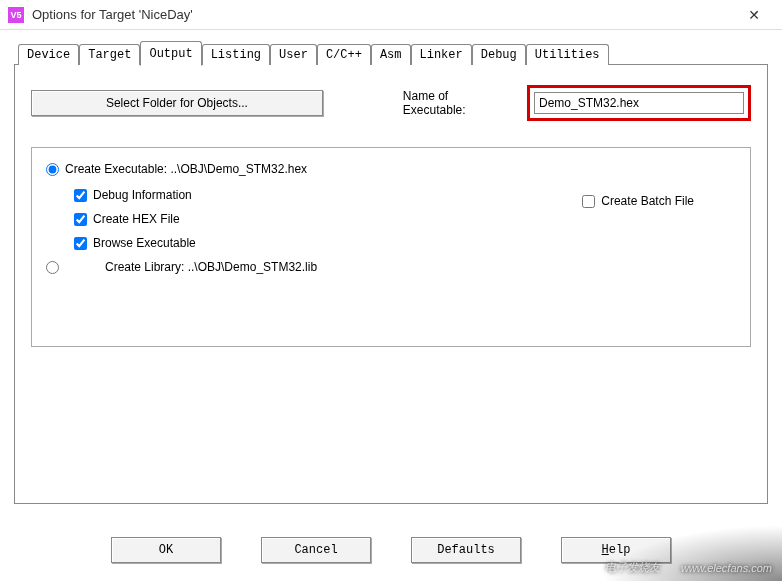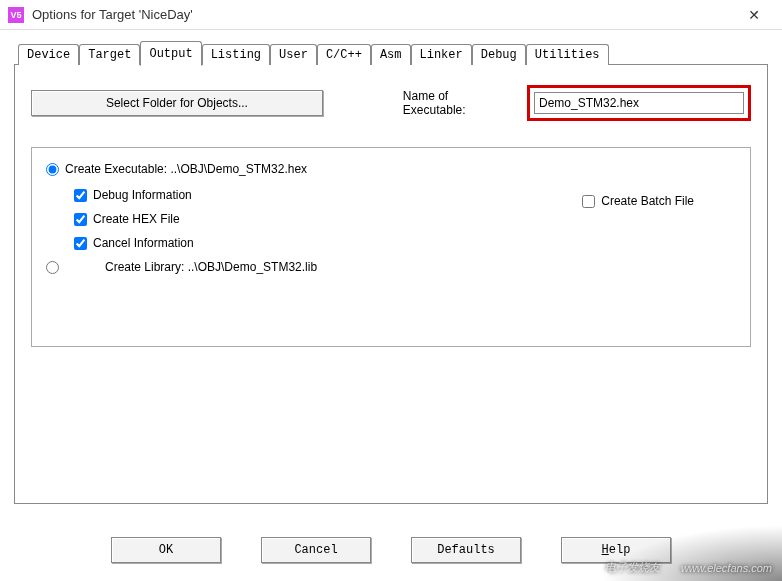--- a/index.html
+++ b/index.html
@@ -232,21 +232,21 @@
         <div class="check-row">
           <input type="checkbox" id="c-dbg" checked="" style="">
           <label for="c-dbg">Debug Information</label>
         </div>
         <div class="check-row">
           <input type="checkbox" id="c-hex" checked="" style="">
           <label for="c-hex">Create HEX File</label>
         </div>
         <div class="check-row">
           <input type="checkbox" id="c-brw" checked="" style="">
-          <label for="c-brw">Cancel Information</label>
+          <label for="c-brw">Browse Executable</label>
         </div>
       </div>
       <div class="radio-row" style="margin-top:8px;gap:40px;">
         <input type="radio" name="outmode" id="r-lib" style="">
         <label for="r-lib">Create Library:  ..\OBJ\Demo_STM32.lib</label>
       </div>
 
       <div class="batch-check">
         <input type="checkbox" id="c-batch" style="">
         <label for="c-batch">Create Batch File</label>

